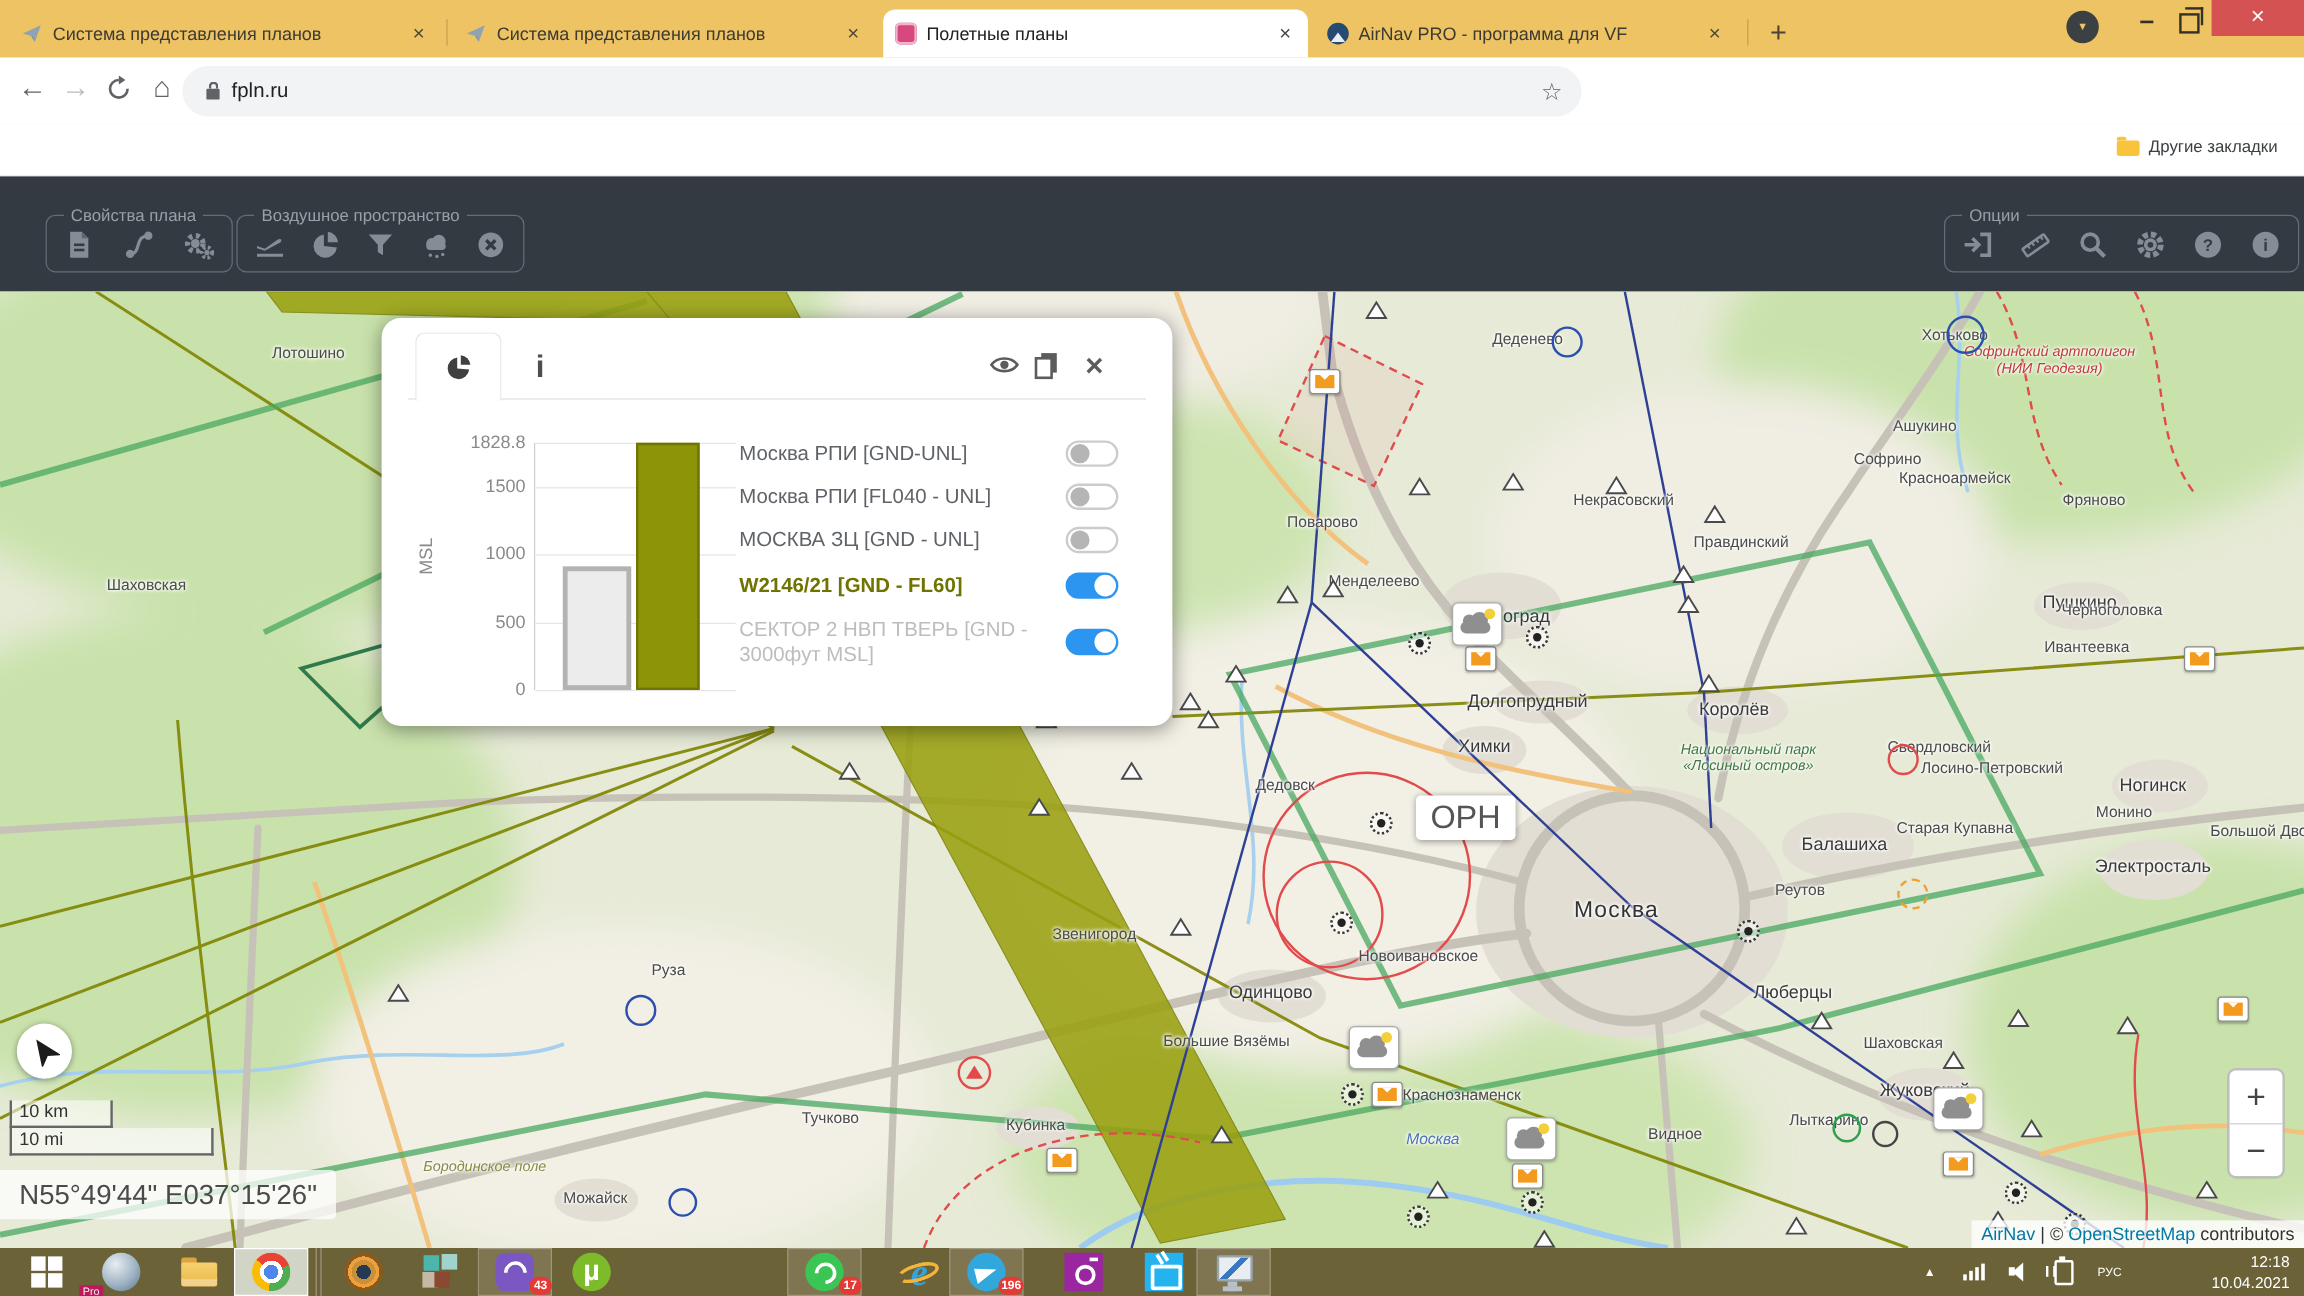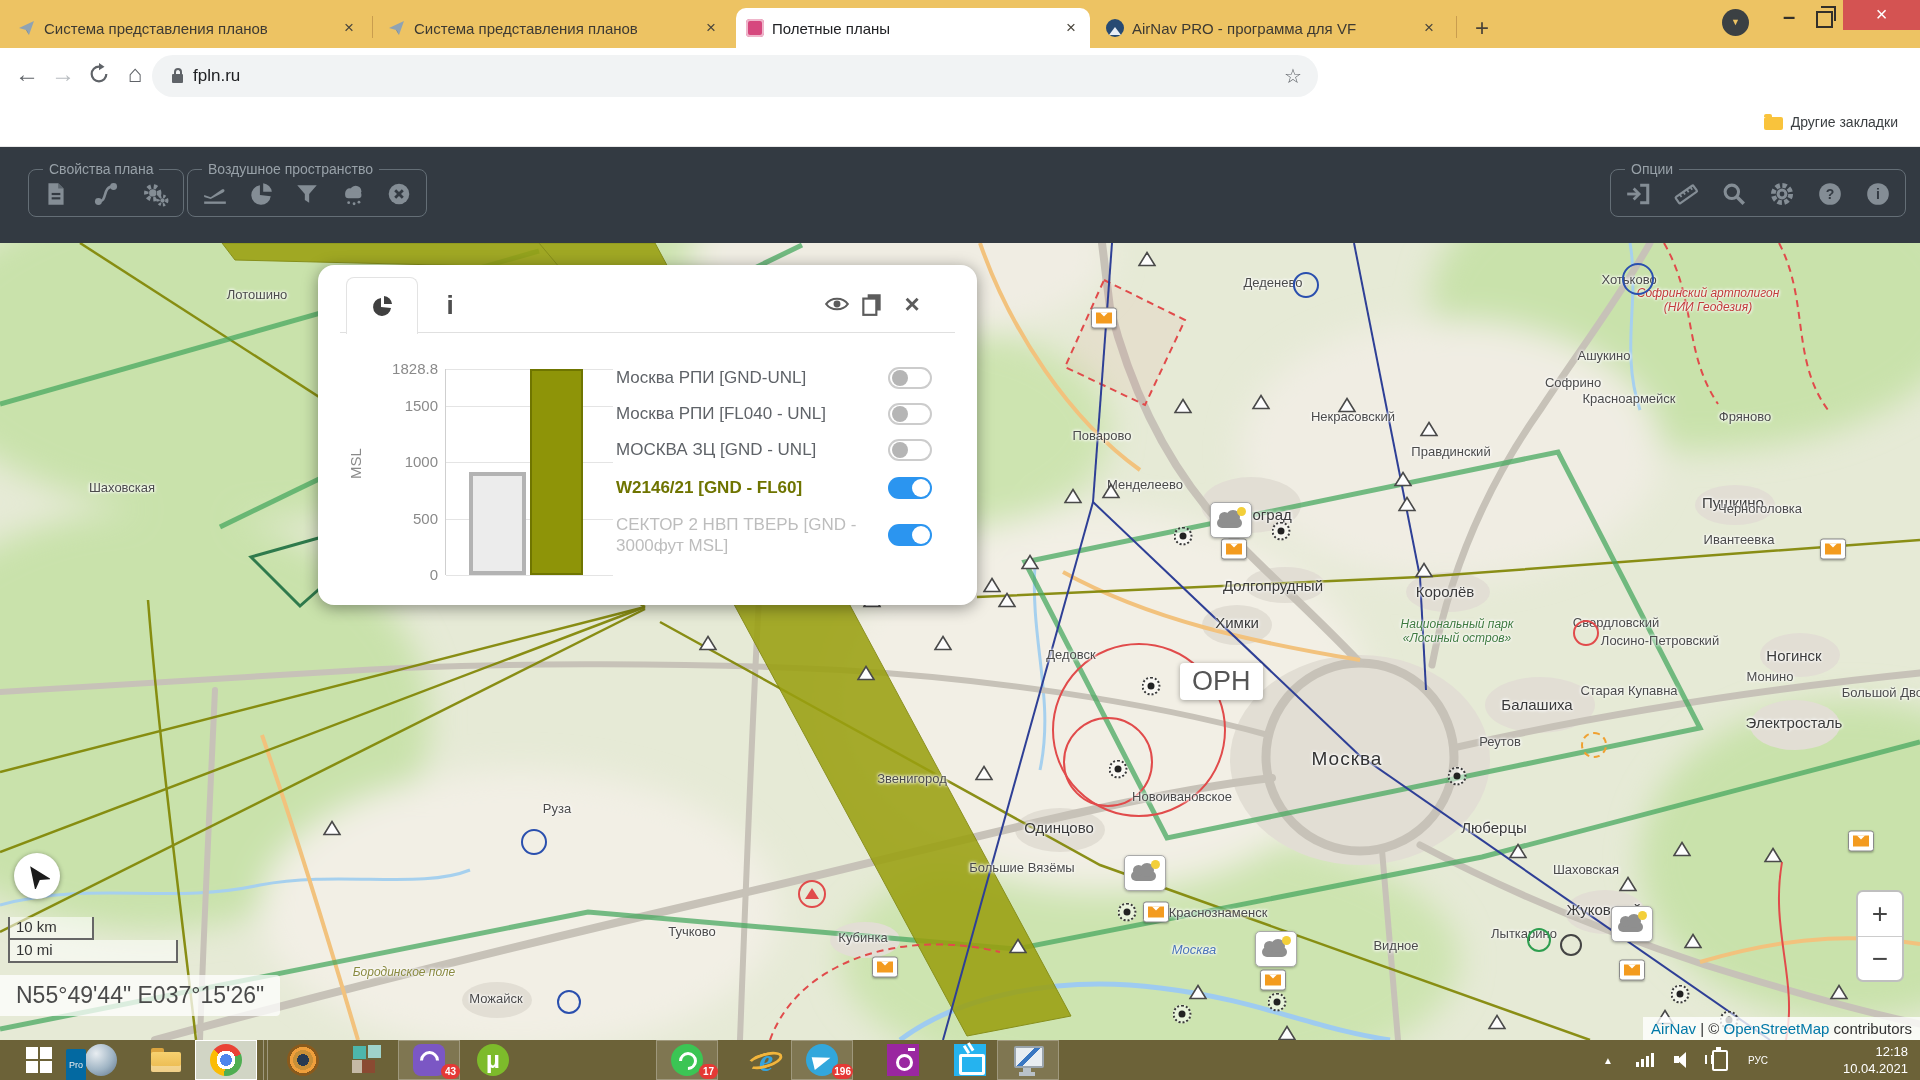--- a/index.html
+++ b/index.html
@@ -37,21 +37,21 @@
   .ext{position:absolute;top:58px;width:26px;height:26px;}
   .badge-ext{position:absolute;min-width:13px;padding:0 2px;height:13px;border-radius:3px;background:#d93025;color:#fff;
     font-size:9px;line-height:13px;text-align:center;right:-4px;bottom:-4px;font-weight:bold;}
   #bookmarksbar{position:absolute;left:0;top:104px;width:1920px;height:43px;background:#fff;border-bottom:1px solid #e8e8e8;box-sizing:border-box;}
   #otherbm{position:absolute;right:22px;top:10px;display:flex;align-items:center;gap:8px;color:#3c4043;font-size:14px;}
   .folder{width:19px;height:13px;background:#f9c33c;border-radius:2px;position:relative;margin-top:3px;}
   .folder:before{content:"";position:absolute;left:0;top:-3px;width:8px;height:3px;background:#f9c33c;border-radius:2px 2px 0 0;}
 
   
   #apptoolbar{position:absolute;left:0;top:147px;width:1920px;height:96px;background:#333a42;}
-  fieldset.group{position:absolute;top:10px;margin:4px;border:1px solid #646e76;border-radius:8px;padding:4px 14px 9px;}
+  fieldset.group{position:absolute;top:10px;margin:14px;border:1px solid #646e76;border-radius:8px;padding:4px 14px 9px;}
   fieldset.group legend{color:#98a1a8;font-size:14px;padding:0 6px;}
   .grow{display:flex;align-items:center;}
   .gicon{width:26px;height:26px;}
   .gicon svg{width:26px;height:26px;display:block;}
 
   
   #map{position:absolute;left:0;top:243px;width:1920px;height:797px;overflow:hidden;background:#e6ead6;}
   #mapsvg{position:absolute;left:0;top:0;}
   #overlay{position:absolute;left:0;top:0;width:1920px;height:797px;}
   .mlabel{position:absolute;transform:translate(-50%,-50%);white-space:nowrap;color:#4b4b4b;font-size:13px;
@@ -111,21 +111,21 @@
   .toggle.on{background:#2b95f0;}
   .toggle.on i{position:absolute;right:2px;top:2px;width:18px;height:18px;border-radius:50%;background:#fff;}
 
   
   #taskbar{position:absolute;left:0;top:1040px;width:1920px;height:40px;background:#6c6238;}
   .tcell{position:absolute;top:0;height:40px;width:62px;display:flex;align-items:center;justify-content:center;}
   .tcell.open{background:rgba(255,255,255,.13);box-shadow:inset 0 0 0 1px rgba(255,255,255,.25);}
   .tcell.active{background:rgba(235,242,232,.8);box-shadow:inset 0 0 0 1px #fff;}
   .ti{position:relative;width:32px;height:32px;display:flex;align-items:center;justify-content:center;}
   .tbadge{position:absolute;right:0px;bottom:1px;min-width:15px;height:15px;border-radius:8px;background:#e53935;color:#fff;font-size:10px;line-height:15px;text-align:center;padding:0 2px;font-weight:bold;z-index:3;}
-  .prolbl{position:absolute;left:-4px;bottom:-1px;background:#0369a1;color:#eee;font-size:9px;padding:11px 3px;border-radius:2px;z-index:3;}
+  .prolbl{position:absolute;left:-4px;bottom:-1px;background:#be185d;color:#eee;font-size:9px;padding:0 3px;border-radius:2px;z-index:3;}
   .ti-start:before{content:"";position:absolute;left:3px;top:3px;width:12px;height:12px;background:#fff;box-shadow:14px 0 0 #fff,0 14px 0 #fff,14px 14px 0 #fff;}
   .ti-earth{border-radius:50%;background:radial-gradient(circle at 35% 30%,#e8edf1,#9fb4c4 55%,#5d7388);}
   .ti-explorer:before{content:"";position:absolute;top:4px;left:1px;width:13px;height:6px;background:#dba43f;border-radius:2px 2px 0 0;}
   .ti-explorer:after{content:"";position:absolute;top:8px;left:1px;width:30px;height:20px;background:linear-gradient(180deg,#f7d170,#e9b64a);border-radius:2px;box-shadow:inset 0 -6px 0 rgba(255,255,255,.35);}
   .ti-chrome{border-radius:50%;background:radial-gradient(circle,#4f86ec 0 6px,#fff 6px 9.5px,transparent 9.5px),conic-gradient(from -50deg,#ea4335 0 33%,#4fae52 0 66%,#fbbc05 0 100%);}
   .ti-sas{border-radius:50%;background:radial-gradient(circle,#253a52 0 6px,#c89038 6px 10px,#ef9f3b 10px 13px,#8a5a1c 13px 16px);}
   .ti-cube:before{content:"";position:absolute;left:2px;top:2px;width:13px;height:13px;background:#4db6ac;box-shadow:15px -1px 0 #9fd3cb;}
   .ti-cube:after{content:"";position:absolute;left:11px;top:16px;width:13px;height:13px;background:#8a4a32;box-shadow:-10px 0 0 #c5b9a5;}
   .ti-viber{border-radius:8px;background:#7b57c4;}
   .ti-viber:before{content:"";position:absolute;left:7px;top:7px;width:13px;height:13px;border:3px solid #fff;border-radius:50%;border-right-color:transparent;border-bottom-color:transparent;transform:rotate(45deg);}

